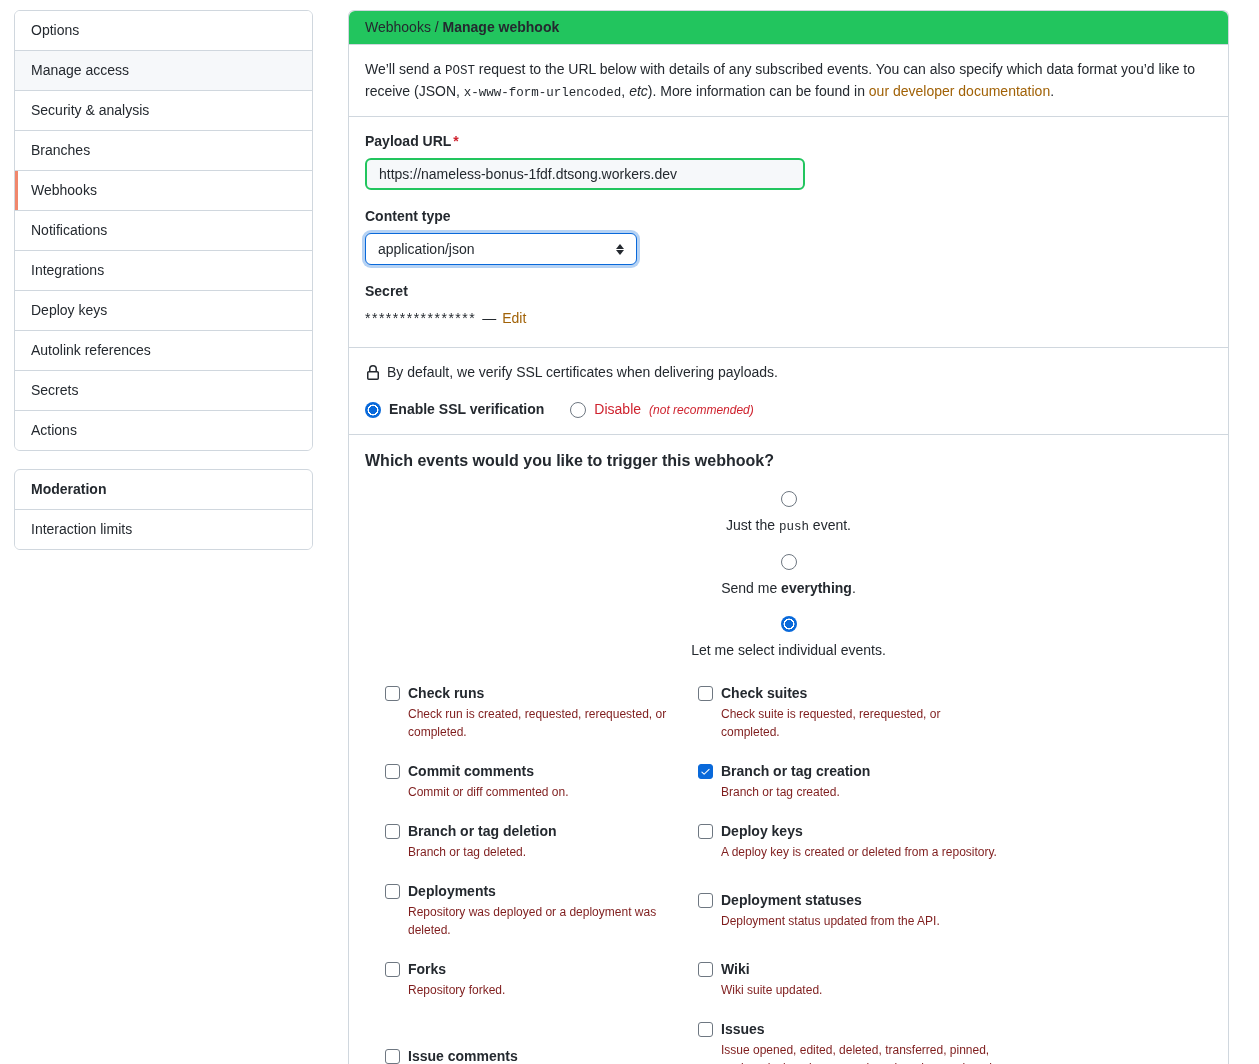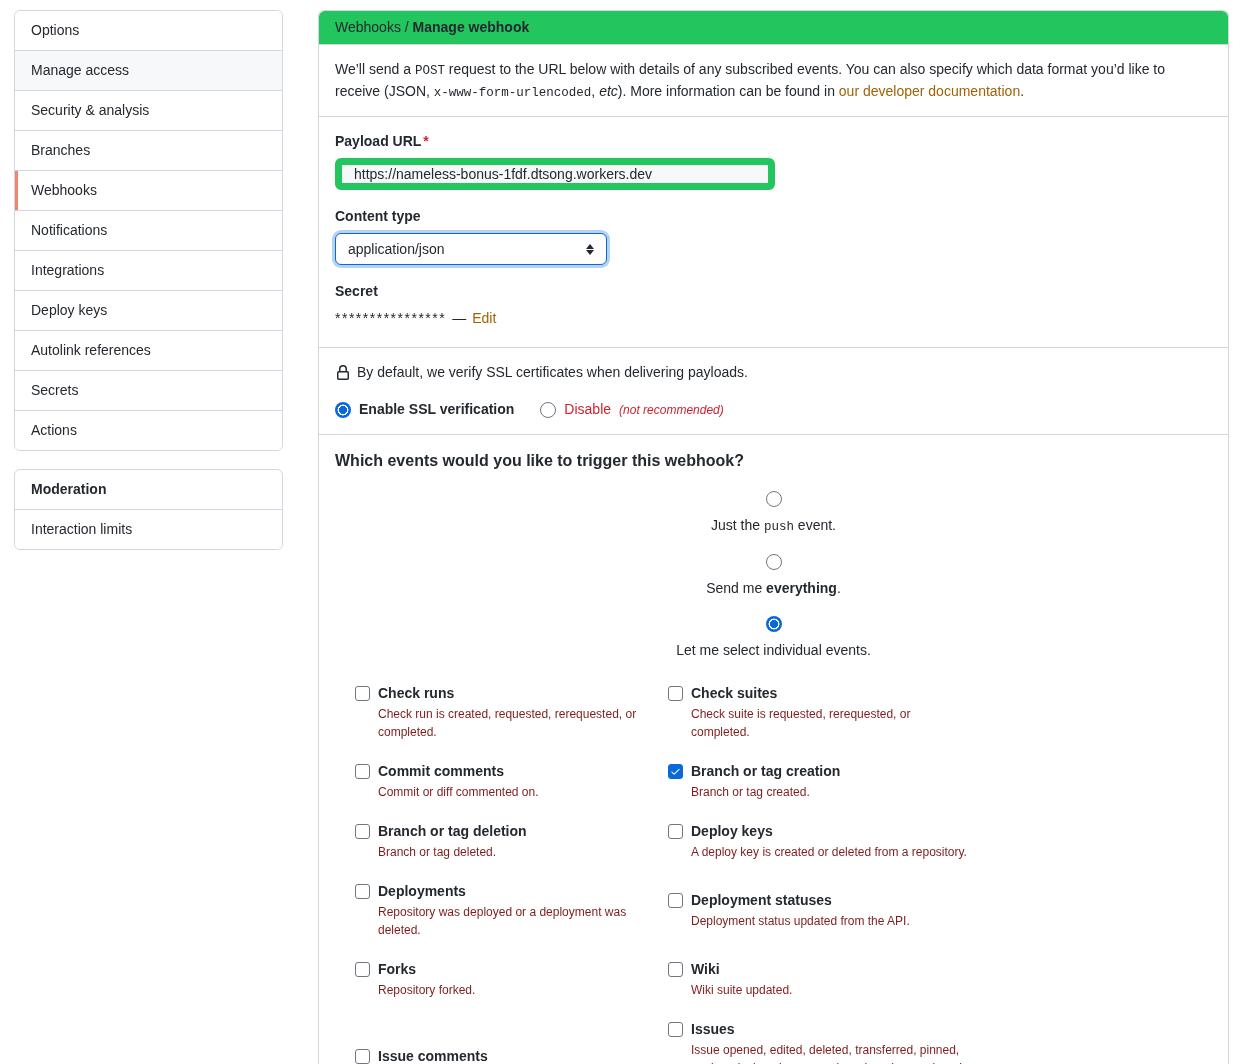--- a/index.html
+++ b/index.html
@@ -8,21 +8,21 @@
     margin: 0;
     background: #ffffff;
     color: #24292f;
     font-family: "Liberation Sans", "DejaVu Sans", sans-serif;
     font-size: 14px;
     line-height: 1.5;
   }
   .page { display: flex; padding: 10px 30px 0 14px; gap: 35px; align-items: flex-start; }
 
   
-  .sidebar { width: 269px; flex-shrink: 0; }
+  .sidebar { width: 299px; flex-shrink: 0; }
   .nav-box {
     border: 1px solid #d0d7de; border-radius: 6px; background: #fff; overflow: hidden;
   }
   .nav-box + .nav-box { margin-top: 18px; }
   .nav-item {
     padding: 9px 16px; border-top: 1px solid #d0d7de; cursor: pointer;
     position: relative; background: #fff;
   }
   .nav-item:first-child { border-top: none; }
   .nav-item.highlighted { background: #f6f8fa; }
@@ -51,21 +51,21 @@
   .bold { font-weight: bold; }
   .red { color: #cf222e; }
 
   
   .field { margin-bottom: 16px; }
   .field:last-child { margin-bottom: 4px; }
   .field-label { font-weight: bold; margin-bottom: 6px; }
   .required-mark { color: #cf222e; margin-left: 2px; }
   .text-input {
     width: 440px; height: 32px; padding: 5px 12px;
-    background: #f6f8fa; border: 7px solid #22c55e; border-radius: 6px;
+    background: #f6f8fa; border: 2px solid #22c55e; border-radius: 6px;
     font-family: inherit; font-size: 14px; color: #24292f; outline: none;
   }
   .select {
     width: 272px; height: 32px; padding: 5px 12px;
     background: #fff; border: 1px solid #0969da; border-radius: 6px;
     box-shadow: 0 0 0 3px rgba(9, 105, 218, 0.3);
     display: flex; align-items: center; justify-content: space-between;
     cursor: pointer; margin: 2px 0;
   }
   .caret { display: flex; flex-direction: column; gap: 1px; align-items: center; }

